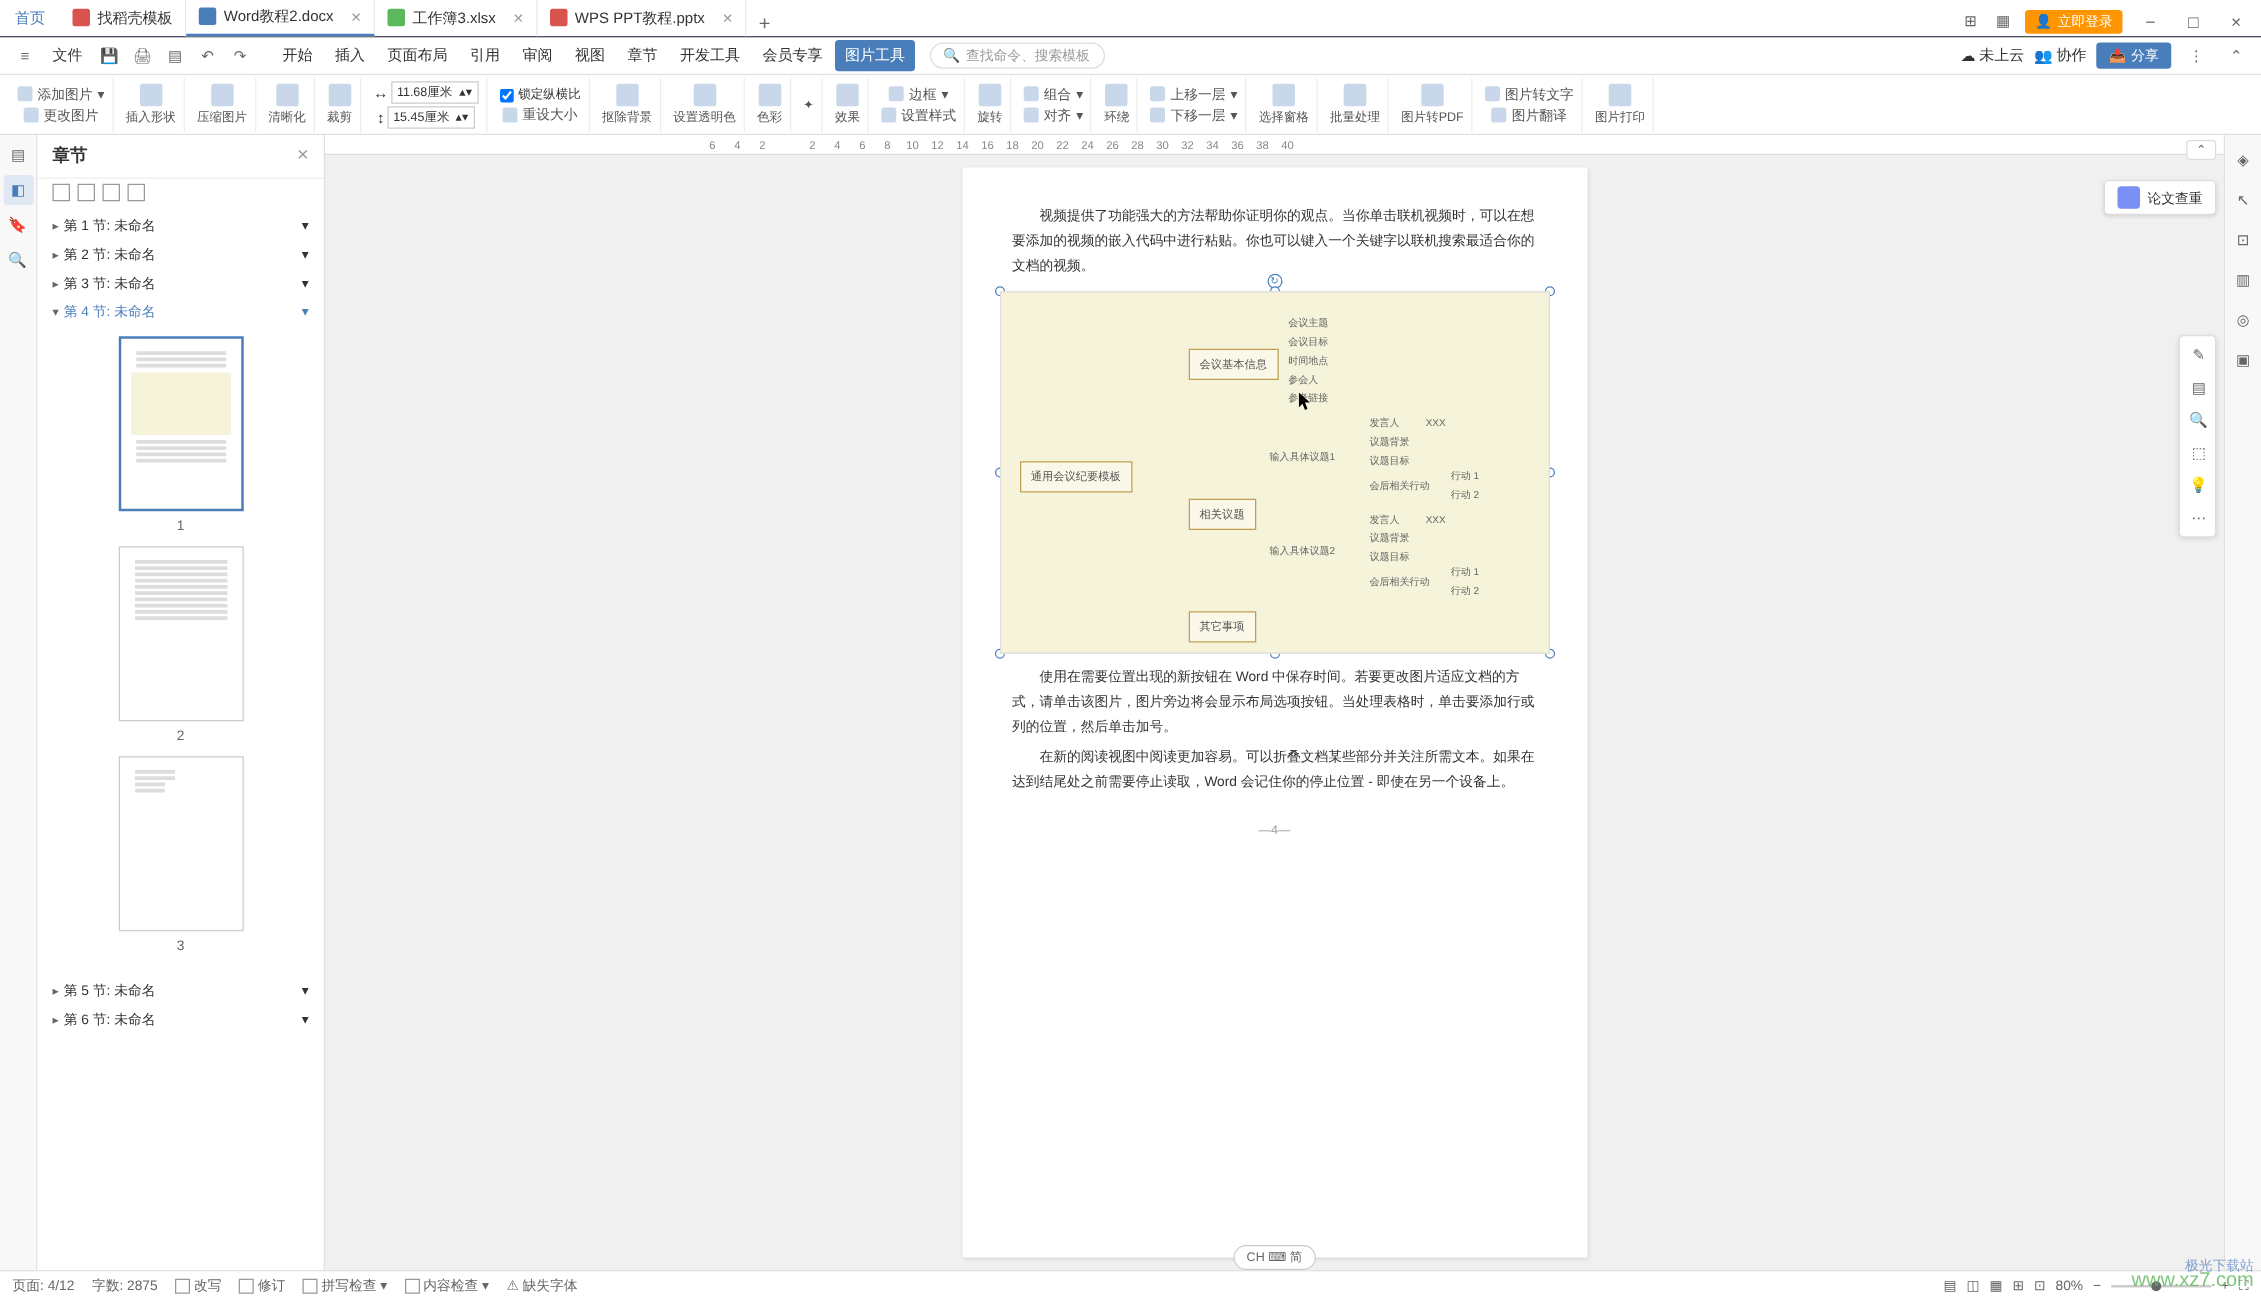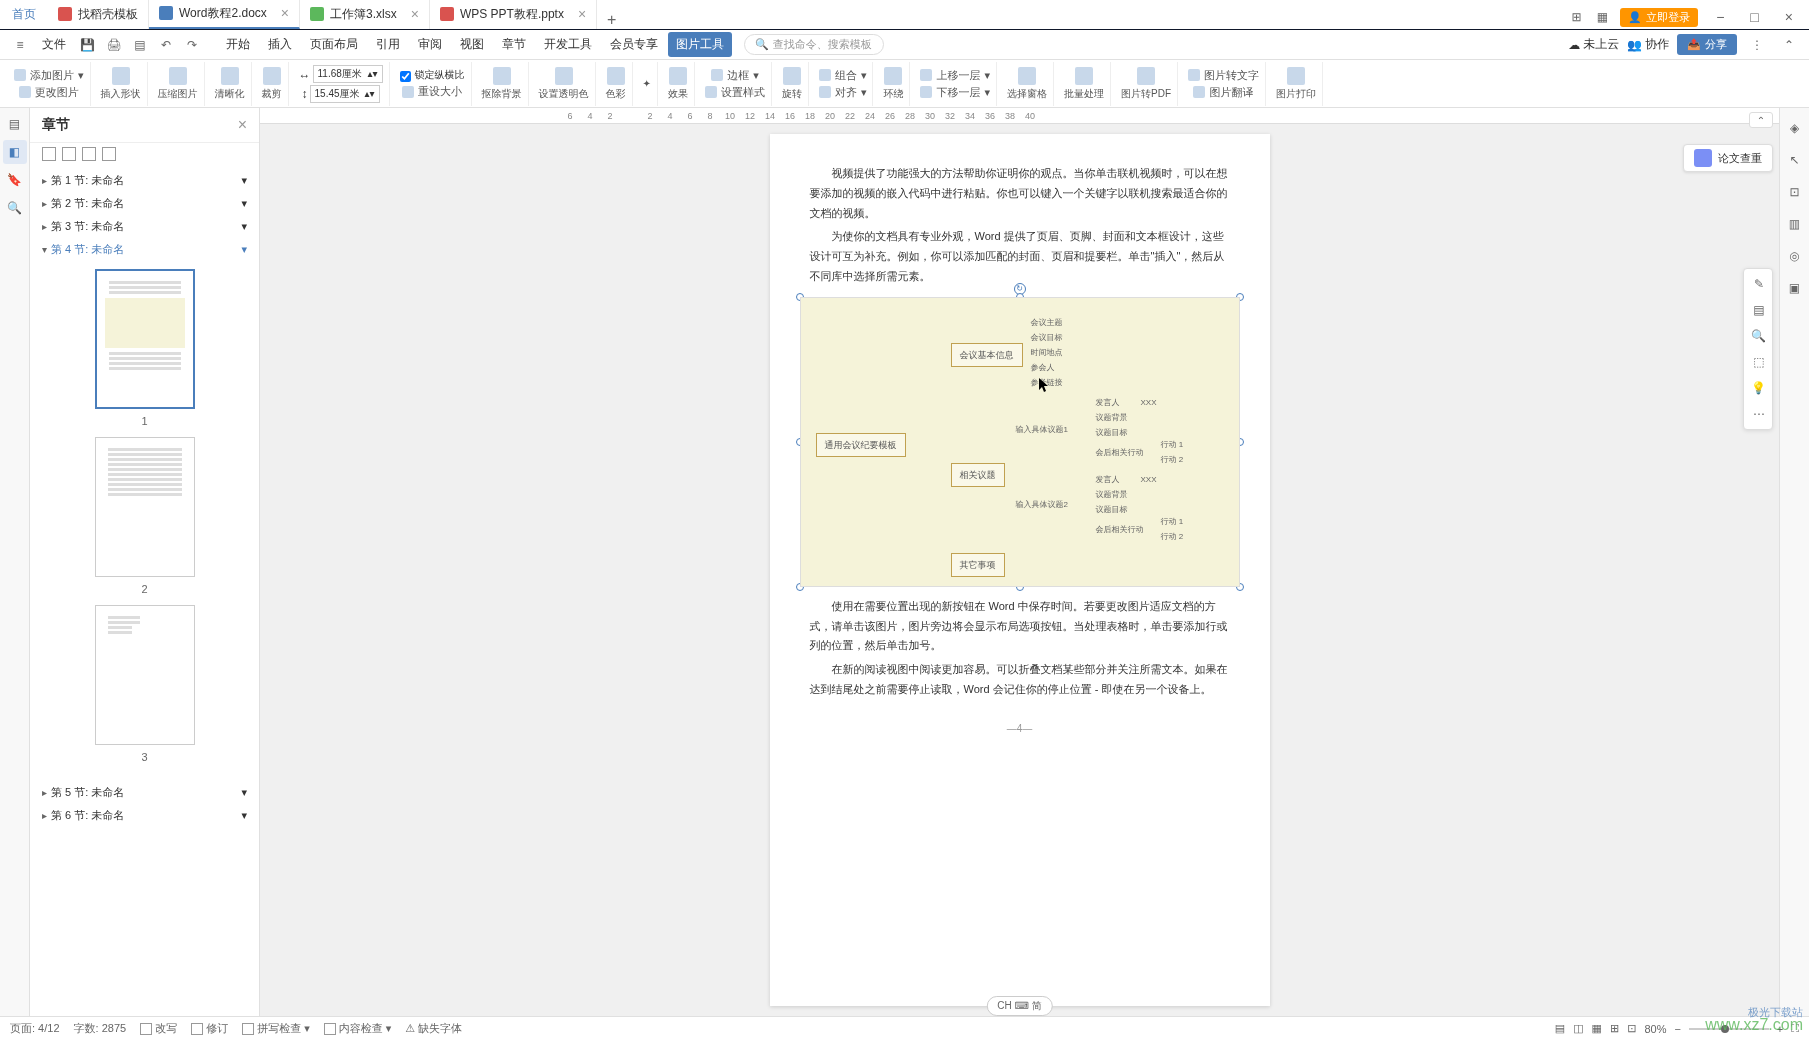--- a/index.html
+++ b/index.html
@@ -440,21 +440,20 @@
         <span class="ruler-tick">40</span>
     </div>
     <div class="collapse-btn">⌃</div>
     <div class="paper-check-btn">
       <span class="pc-icon"></span>
       <span>论文查重</span>
     </div>
     <div class="doc-scroll">
       <div class="page">
         <p>视频提供了功能强大的方法帮助你证明你的观点。当你单击联机视频时，可以在想要添加的视频的嵌入代码中进行粘贴。你也可以键入一个关键字以联机搜索最适合你的文档的视频。</p>
-        <p>为使你的文档具有专业外观，Word 提供了页眉、页脚、封面和文本框设计，这些设计可互为补充。例如，你可以添加匹配的封面、页眉和提要栏。单击"插入"，然后从不同库中选择所需元素。</p>
 
         <div class="mindmap-wrap">
           <div class="rot-handle">↻</div>
           <div class="sel-handle" style="top:-4px;left:-4px"></div>
           <div class="sel-handle" style="top:-4px;left:50%;margin-left:-4px"></div>
           <div class="sel-handle" style="top:-4px;right:-4px"></div>
           <div class="sel-handle" style="top:50%;left:-4px;margin-top:-4px"></div>
           <div class="sel-handle" style="top:50%;right:-4px;margin-top:-4px"></div>
           <div class="sel-handle" style="bottom:-4px;left:-4px"></div>
           <div class="sel-handle" style="bottom:-4px;left:50%;margin-left:-4px"></div>

